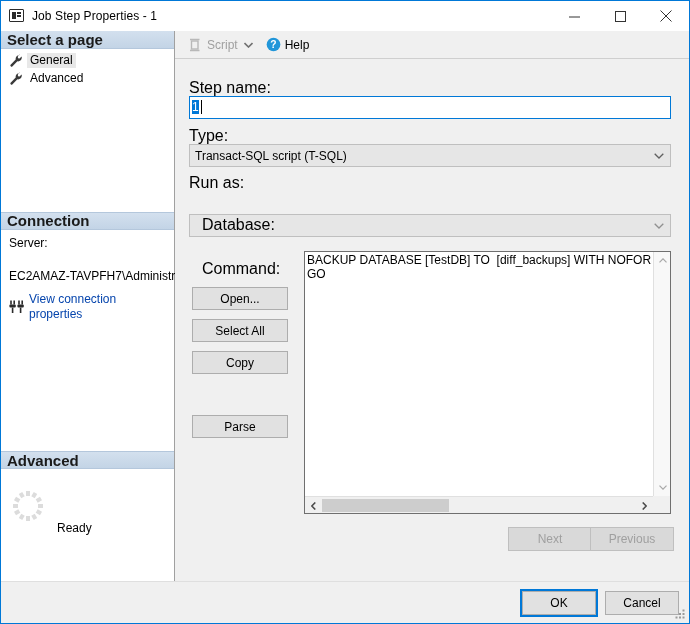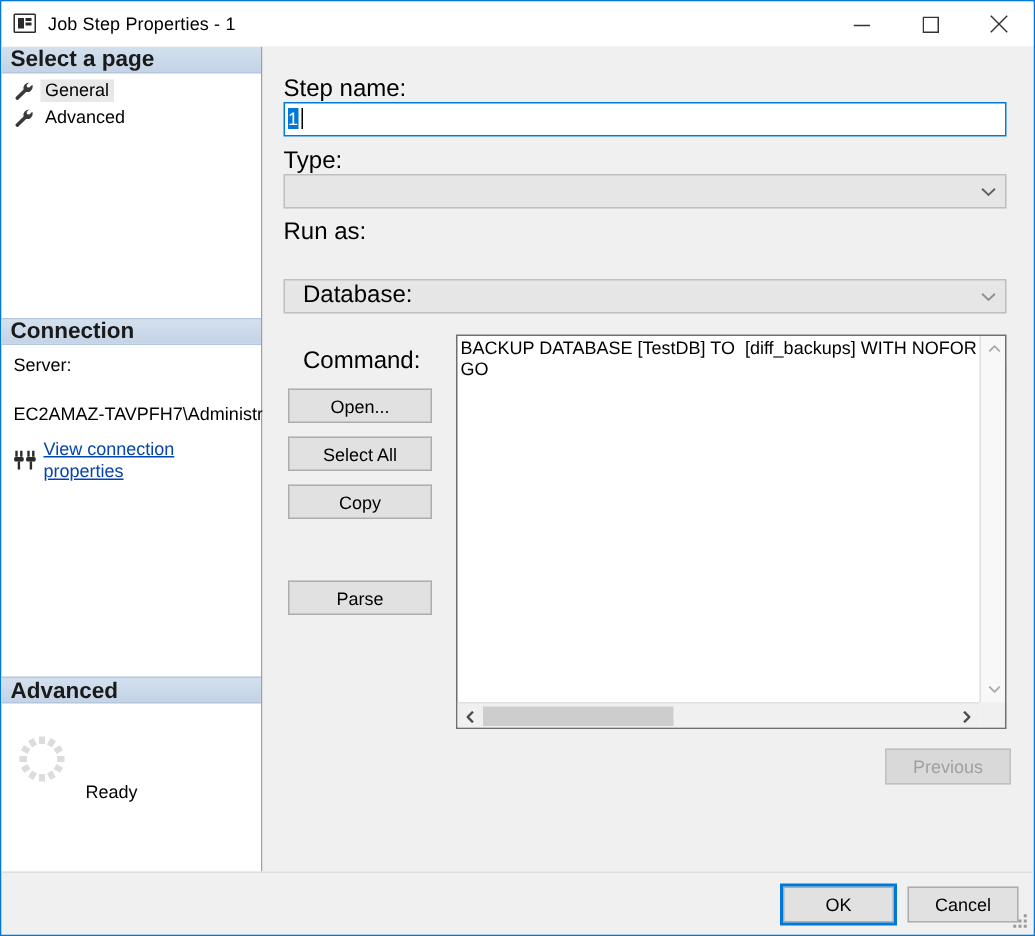--- a/index.html
+++ b/index.html
@@ -140,21 +140,20 @@
   }
   .conn-body .row { margin-bottom: 2px; white-space: nowrap; }
   .conn-gap { height: 16px; }
   .conn-link-row {
     display: flex; align-items: center;
     margin-top: 8px;
   }
   .plug-icon { width: 16px; height: 14px; margin-right: 4px; flex:0 0 auto;}
   .conn-link {
     color: #0645ad;
-    text-decoration: underline;
     font-size: 12px;
     cursor: pointer;
   }
   .prog-body {
     padding: 8px 6px 6px 10px;
     display: flex; align-items: center;
   }
   .spinner {
     width: 34px; height: 34px;
     flex: 0 0 auto;
@@ -430,32 +429,55 @@
             <line x1="9.5" y1="4" x2="12" y2="8.3"></line>
           </g>
         </svg>
         <span class="prog-text">Ready</span>
       </div>
       <div style="height:40px"></div>
     </div>
 
     <div id="rightpane">
 
+      <div id="toolbar">
+        <div class="tb-btn">
+          <svg class="script-icon" viewBox="0 0 16 16">
+            <path d="M3 2.5h9.5M3 13.5h9.5" stroke="#b8b8b8" stroke-width="1.4" fill="none"></path>
+            <rect x="4.5" y="4" width="6.5" height="8" fill="none" stroke="#b8b8b8" stroke-width="1.4"></rect>
+          </svg>
+          <span class="tb-label disabled">Script</span>
+        </div>
+        <div class="tb-caret">
+          <svg width="9" height="6" viewBox="0 0 9 6">
+              <path d="M0.5 1 L4.5 5 L8.5 1" fill="none" stroke="#707070" stroke-width="1.6"></path>
+            </svg>
+        </div>
+        <div class="tb-sep"></div>
+        <div class="tb-btn">
+          <svg class="help-icon" viewBox="0 0 16 16">
+            <circle cx="8" cy="8" r="7.3" fill="#2196d9"></circle>
+            <text x="8" y="12.2" font-family="Liberation Sans, sans-serif" font-size="11" font-weight="bold" fill="#ffffff" text-anchor="middle">?</text>
+          </svg>
+          <span class="tb-label">Help</span>
+        </div>
+      </div>
 
       <div id="form">
 
         <div class="abs lbl" style="left:14px; top:20px;">Step name:</div>
         <div class="abs" style="left:14px; top:37px; width:482px; height:23px;">
           <input class="txt" style="width: 482px; height: 23px;" type="text" value="1">
           <span class="selhint">1</span>
           <span class="caretbar" style="left:12px;"></span>
         </div>
 
         <div class="abs lbl" style="left:14px; top:68px;">Type:</div>
         <div class="abs combo" style="left:14px; top:85px; width:482px;">
+          <span>Transact-SQL script (T-SQL)</span>
           <span class="arrow">
             <svg width="10" height="6" viewBox="0 0 10 6">
                 <path d="M0.7 0.8 L5 5 L9.3 0.8" fill="none" stroke="#606060" stroke-width="1.3"></path>
               </svg>
           </span>
         </div>
 
         <div class="abs lbl" style="left:14px; top:115px;">Run as:</div>
         <div class="abs combo" style="left:14px; top:132px; width:482px;">
           <span></span>
@@ -507,20 +529,21 @@
             </div>
           </div>
           <div class="sc-corner"></div>
         </div>
 
         <div class="abs btn" style="left:17px; top:228px; width:96px;">Open...</div>
         <div class="abs btn" style="left:17px; top:260px; width:96px;">Select All</div>
         <div class="abs btn" style="left:17px; top:292px; width:96px;">Copy</div>
         <div class="abs btn" style="left:17px; top:356px; width:96px;">Parse</div>
 
+        <div class="abs btn disabled" style="left:333px; top:468px; width:84px; height:24px;">Next</div>
         <div class="abs btn disabled" style="left:415px; top:468px; width:84px; height:24px;">Previous</div>
       </div>
     </div>
   </div>
 
   <div id="bottombar">
     <div class="btn focus abs" style="left:521px; top:9px; width:74px; height:24px;">OK</div>
     <div class="btn abs" style="left:604px; top:9px; width:74px; height:24px;">Cancel</div>
     <svg id="grip" viewBox="0 0 12 12">
       <g fill="#9a9a9a">

